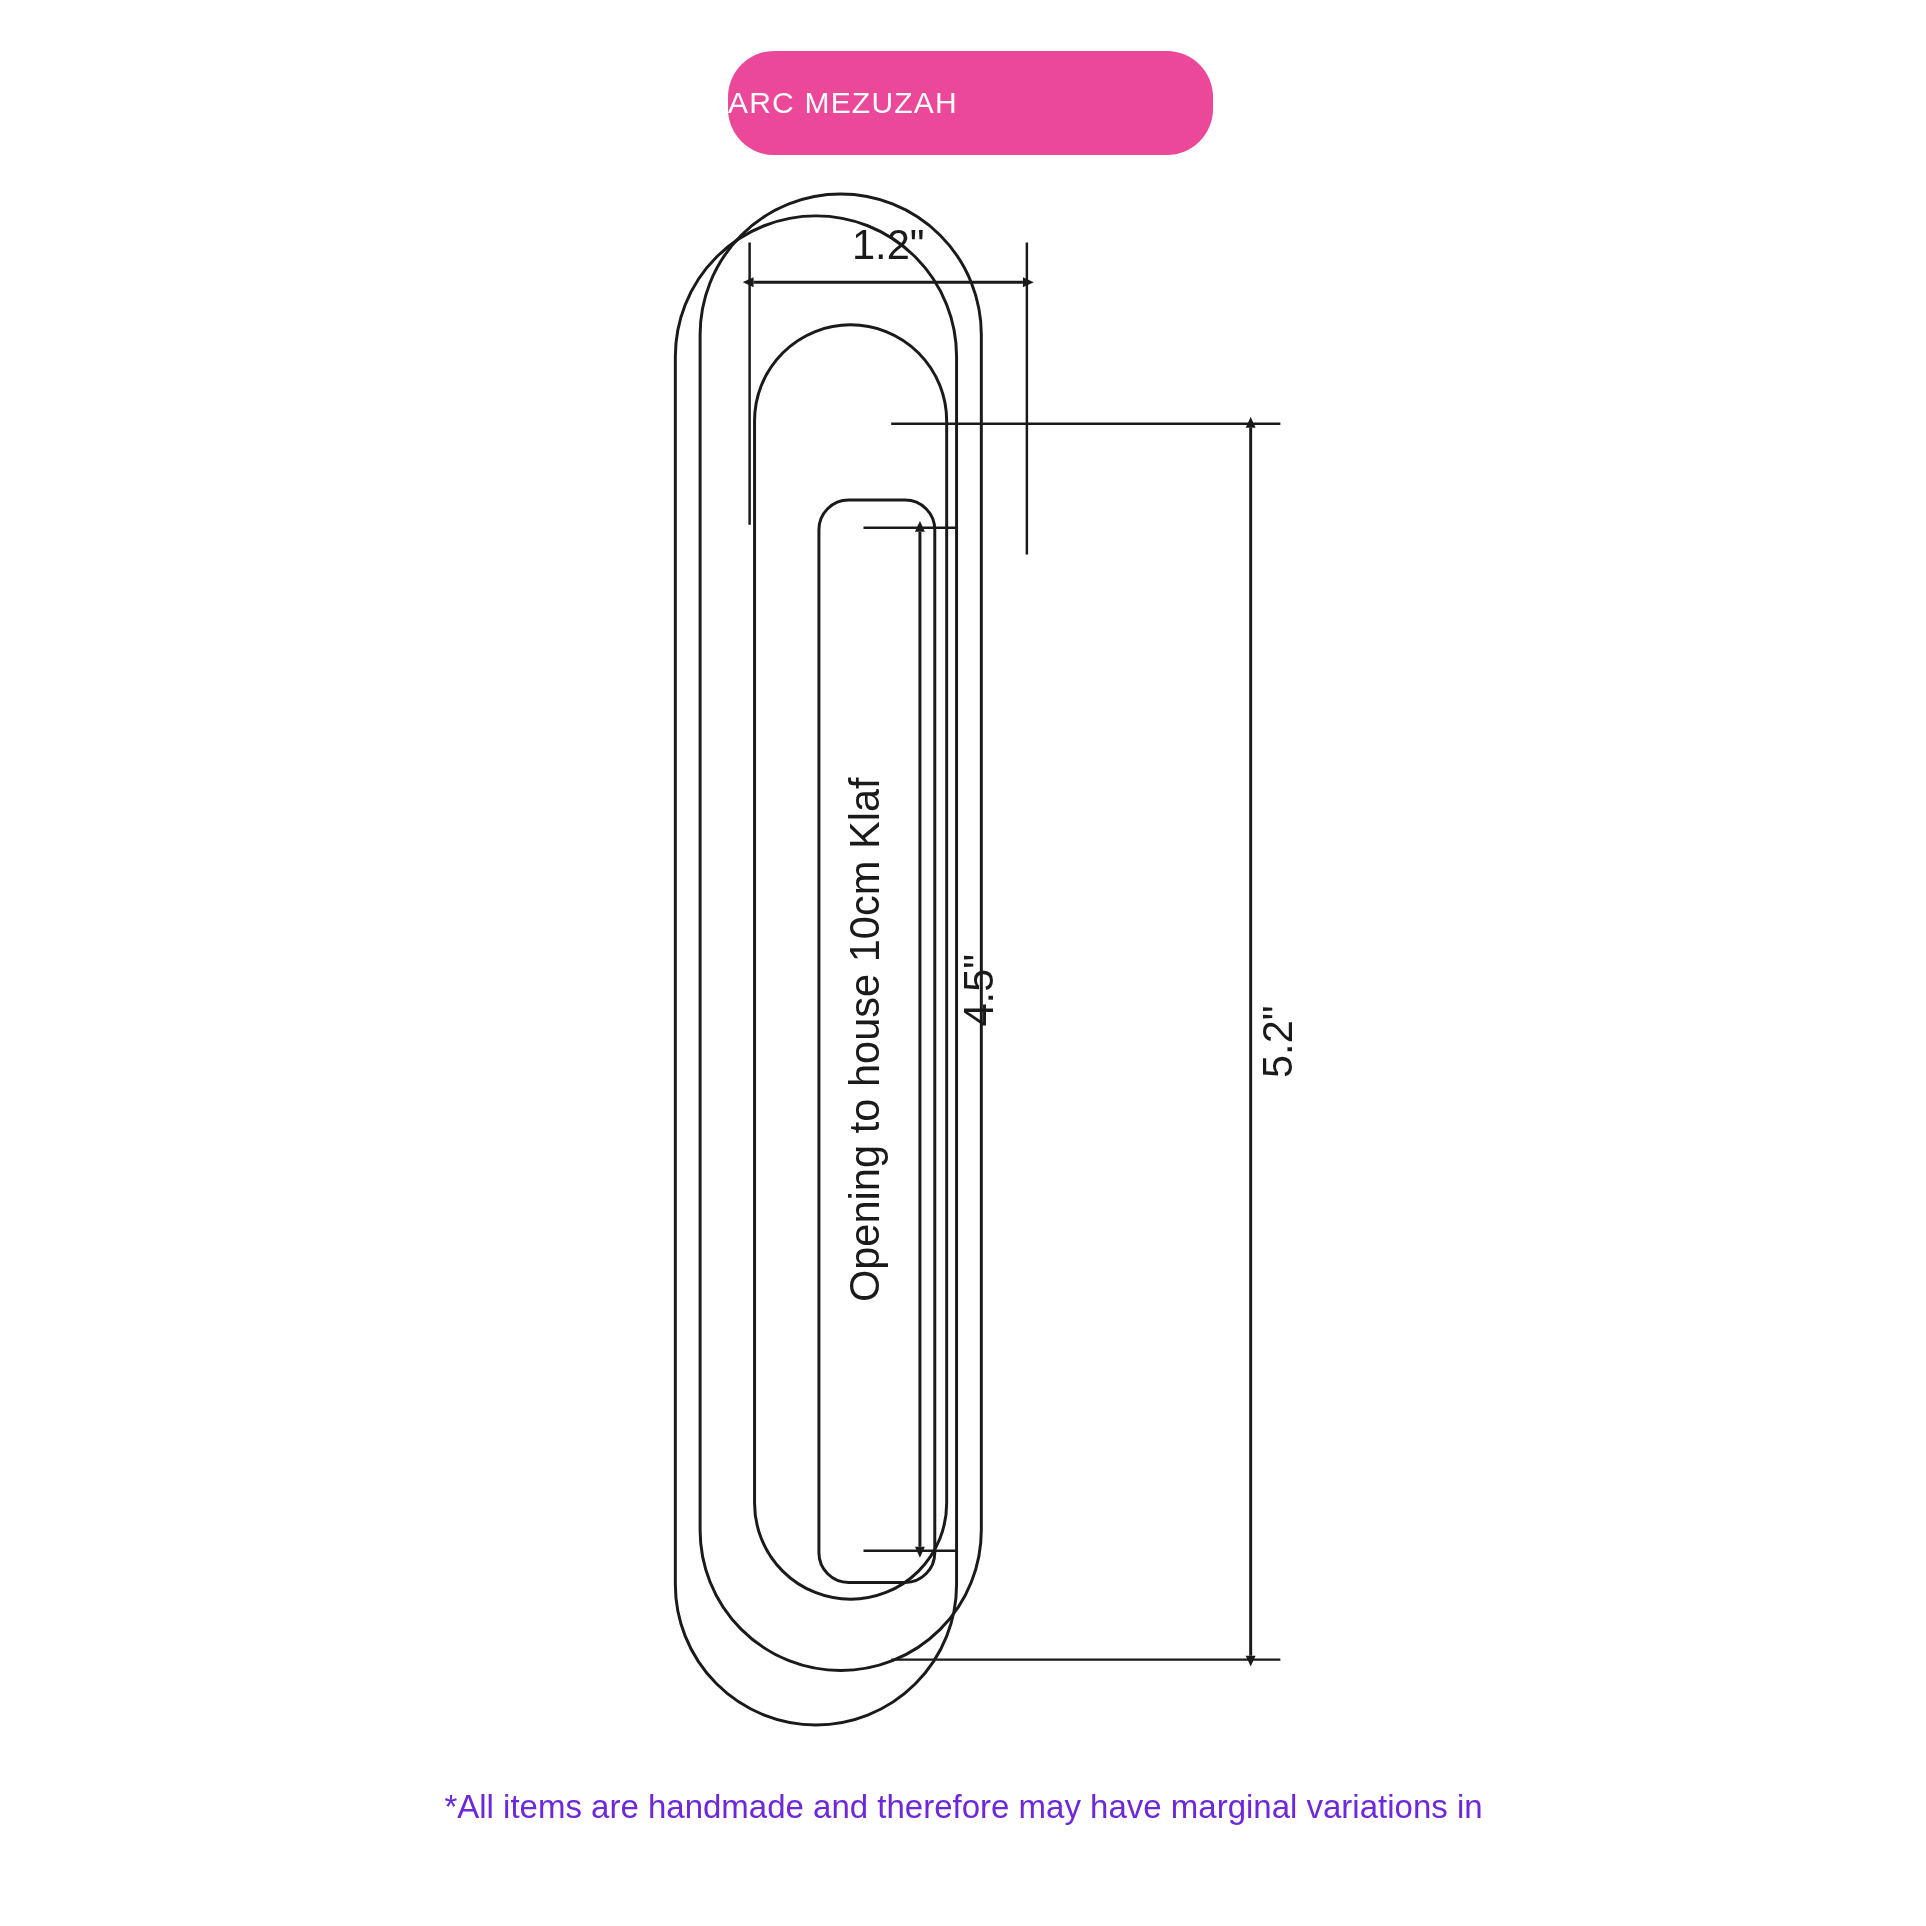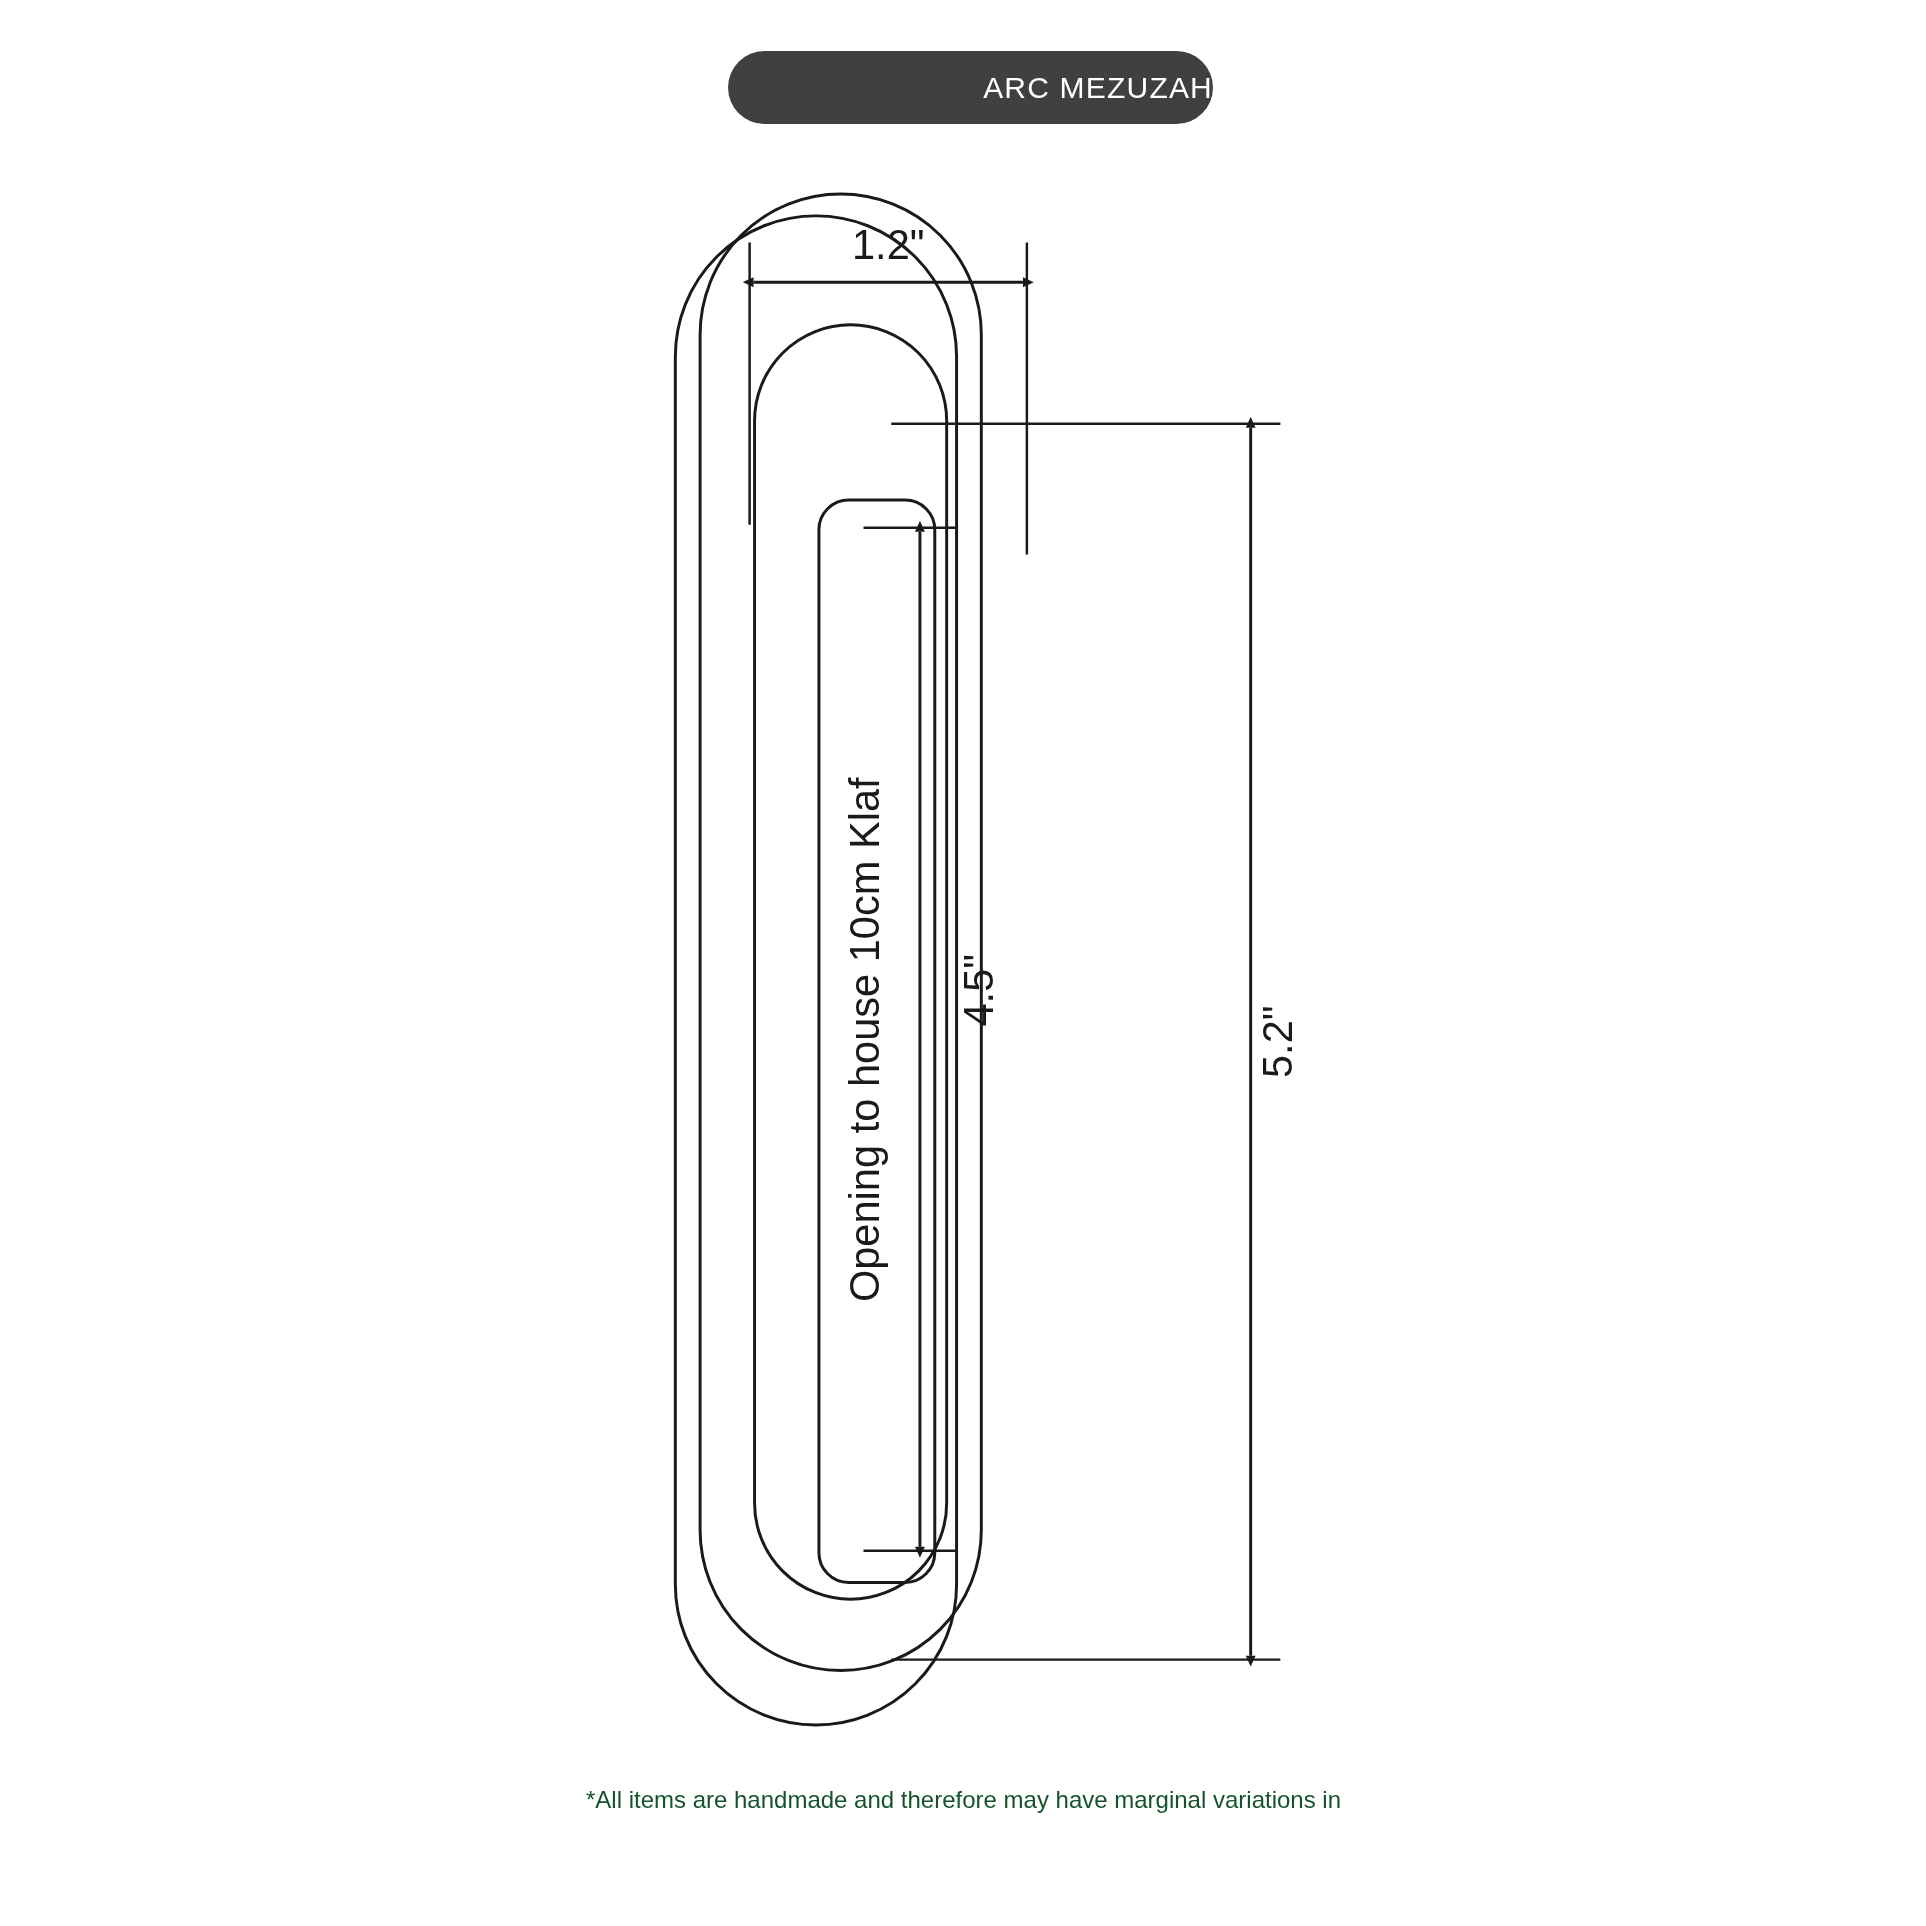--- a/index.html
+++ b/index.html
@@ -15,26 +15,26 @@
     position: relative;
     overflow: hidden;
   }
 
   
   #title-pill {
     position: absolute;
     left: 728px;
     top: 51px;
     width: 485px;
-    height: 73px;
-    background: #404040;
+    height: 104px;
+    background: #ec4899;
     border-radius: 46px;
     display: flex;
     align-items: center;
-    justify-content: flex-end;
+    justify-content: flex-start;
   }
   #title-pill .title-text {
     color: #ffffff;
     font-size: 30px;
     letter-spacing: 1.2px;
     font-family: "Liberation Sans", sans-serif;
   }
 
   
   #drawing {
@@ -45,23 +45,23 @@
     height: 1927px;
   }
 
   
   #footnote {
     position: absolute;
     left: 0;
     top: 1782px;
     width: 1927px;
     text-align: center;
-    font-size: 24px;
+    font-size: 33px;
     line-height: 1.5;
-    color: #14532d;
+    color: #6d28d9;
     font-family: "Liberation Sans", sans-serif;
   }
   #footnote .line {
     display: block;
   }
 
   
 </style>
 </head>
 <body>

